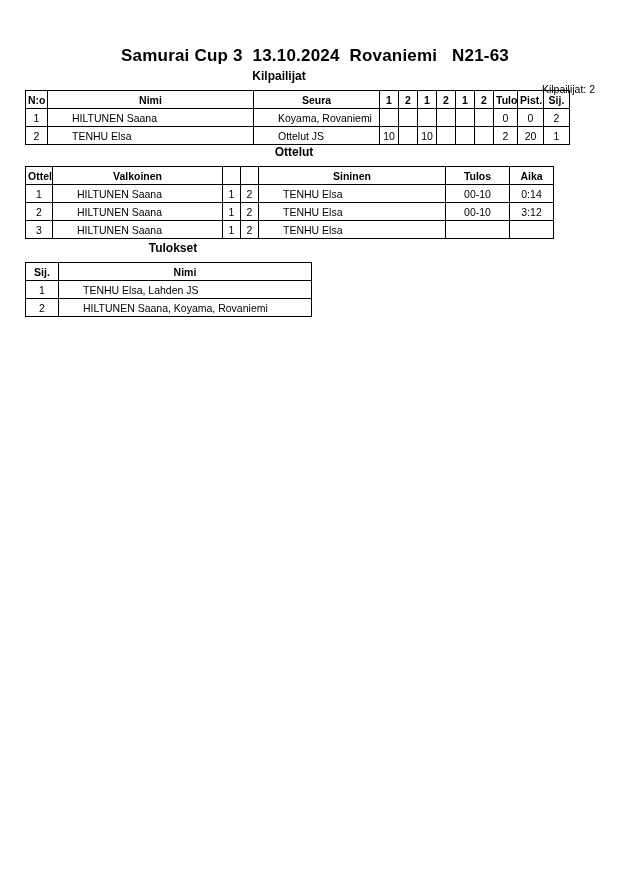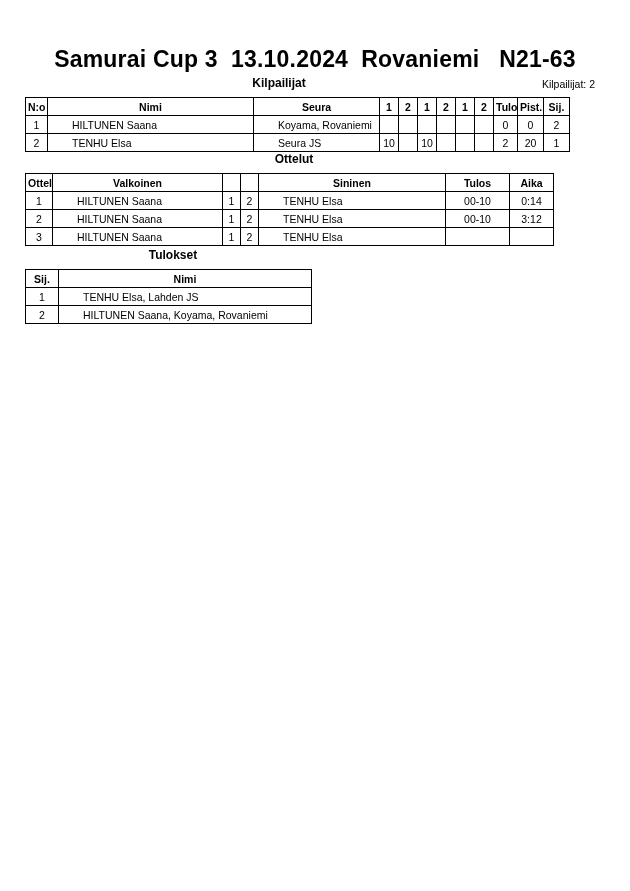--- a/index.html
+++ b/index.html
@@ -8,37 +8,37 @@
     width: 630px; height: 891px;
     background: #ffffff;
     font-family: "Liberation Sans", sans-serif;
     color: #000000;
   }
   .page { position: relative; width: 630px; height: 891px; overflow: hidden; }
 
   .title {
     padding-top: 46px;
     text-align: center;
-    font-size: 23px;
+    font-size: 17px;
     font-weight: bold;
     white-space: pre;
     letter-spacing: 0.2px;
   }
 
   .subheader {
     position: relative;
     margin: 3px 30px 0 30px;
     height: 15px;
   }
   .subheader .sec-heading-inline {
     position: absolute; left: 15px; top: 0; width: 468px;
     text-align: center; font-size: 12px; font-weight: bold;
   }
   .subheader .count {
-    position: absolute; right: 5px; top: 2px;
+    position: absolute; right: 5px; top: 14px;
     font-size: 10.5px;
   }
 
   table {
     border-collapse: collapse;
     table-layout: fixed;
     margin-left: 25px;
     border-radius: 14px;
   }
   th, td {
@@ -120,21 +120,21 @@
       <td></td>
       <td></td>
       <td></td>
       <td>0</td>
       <td>0</td>
       <td>2</td>
     </tr>
     <tr>
       <td>2</td>
       <td class="l">TENHU Elsa</td>
-      <td class="l">Seura JS</td>
+      <td class="l">Ottelut JS</td>
       <td>10</td>
       <td></td>
       <td>10</td>
       <td></td>
       <td></td>
       <td></td>
       <td>2</td>
       <td>20</td>
       <td>1</td>
     </tr>

